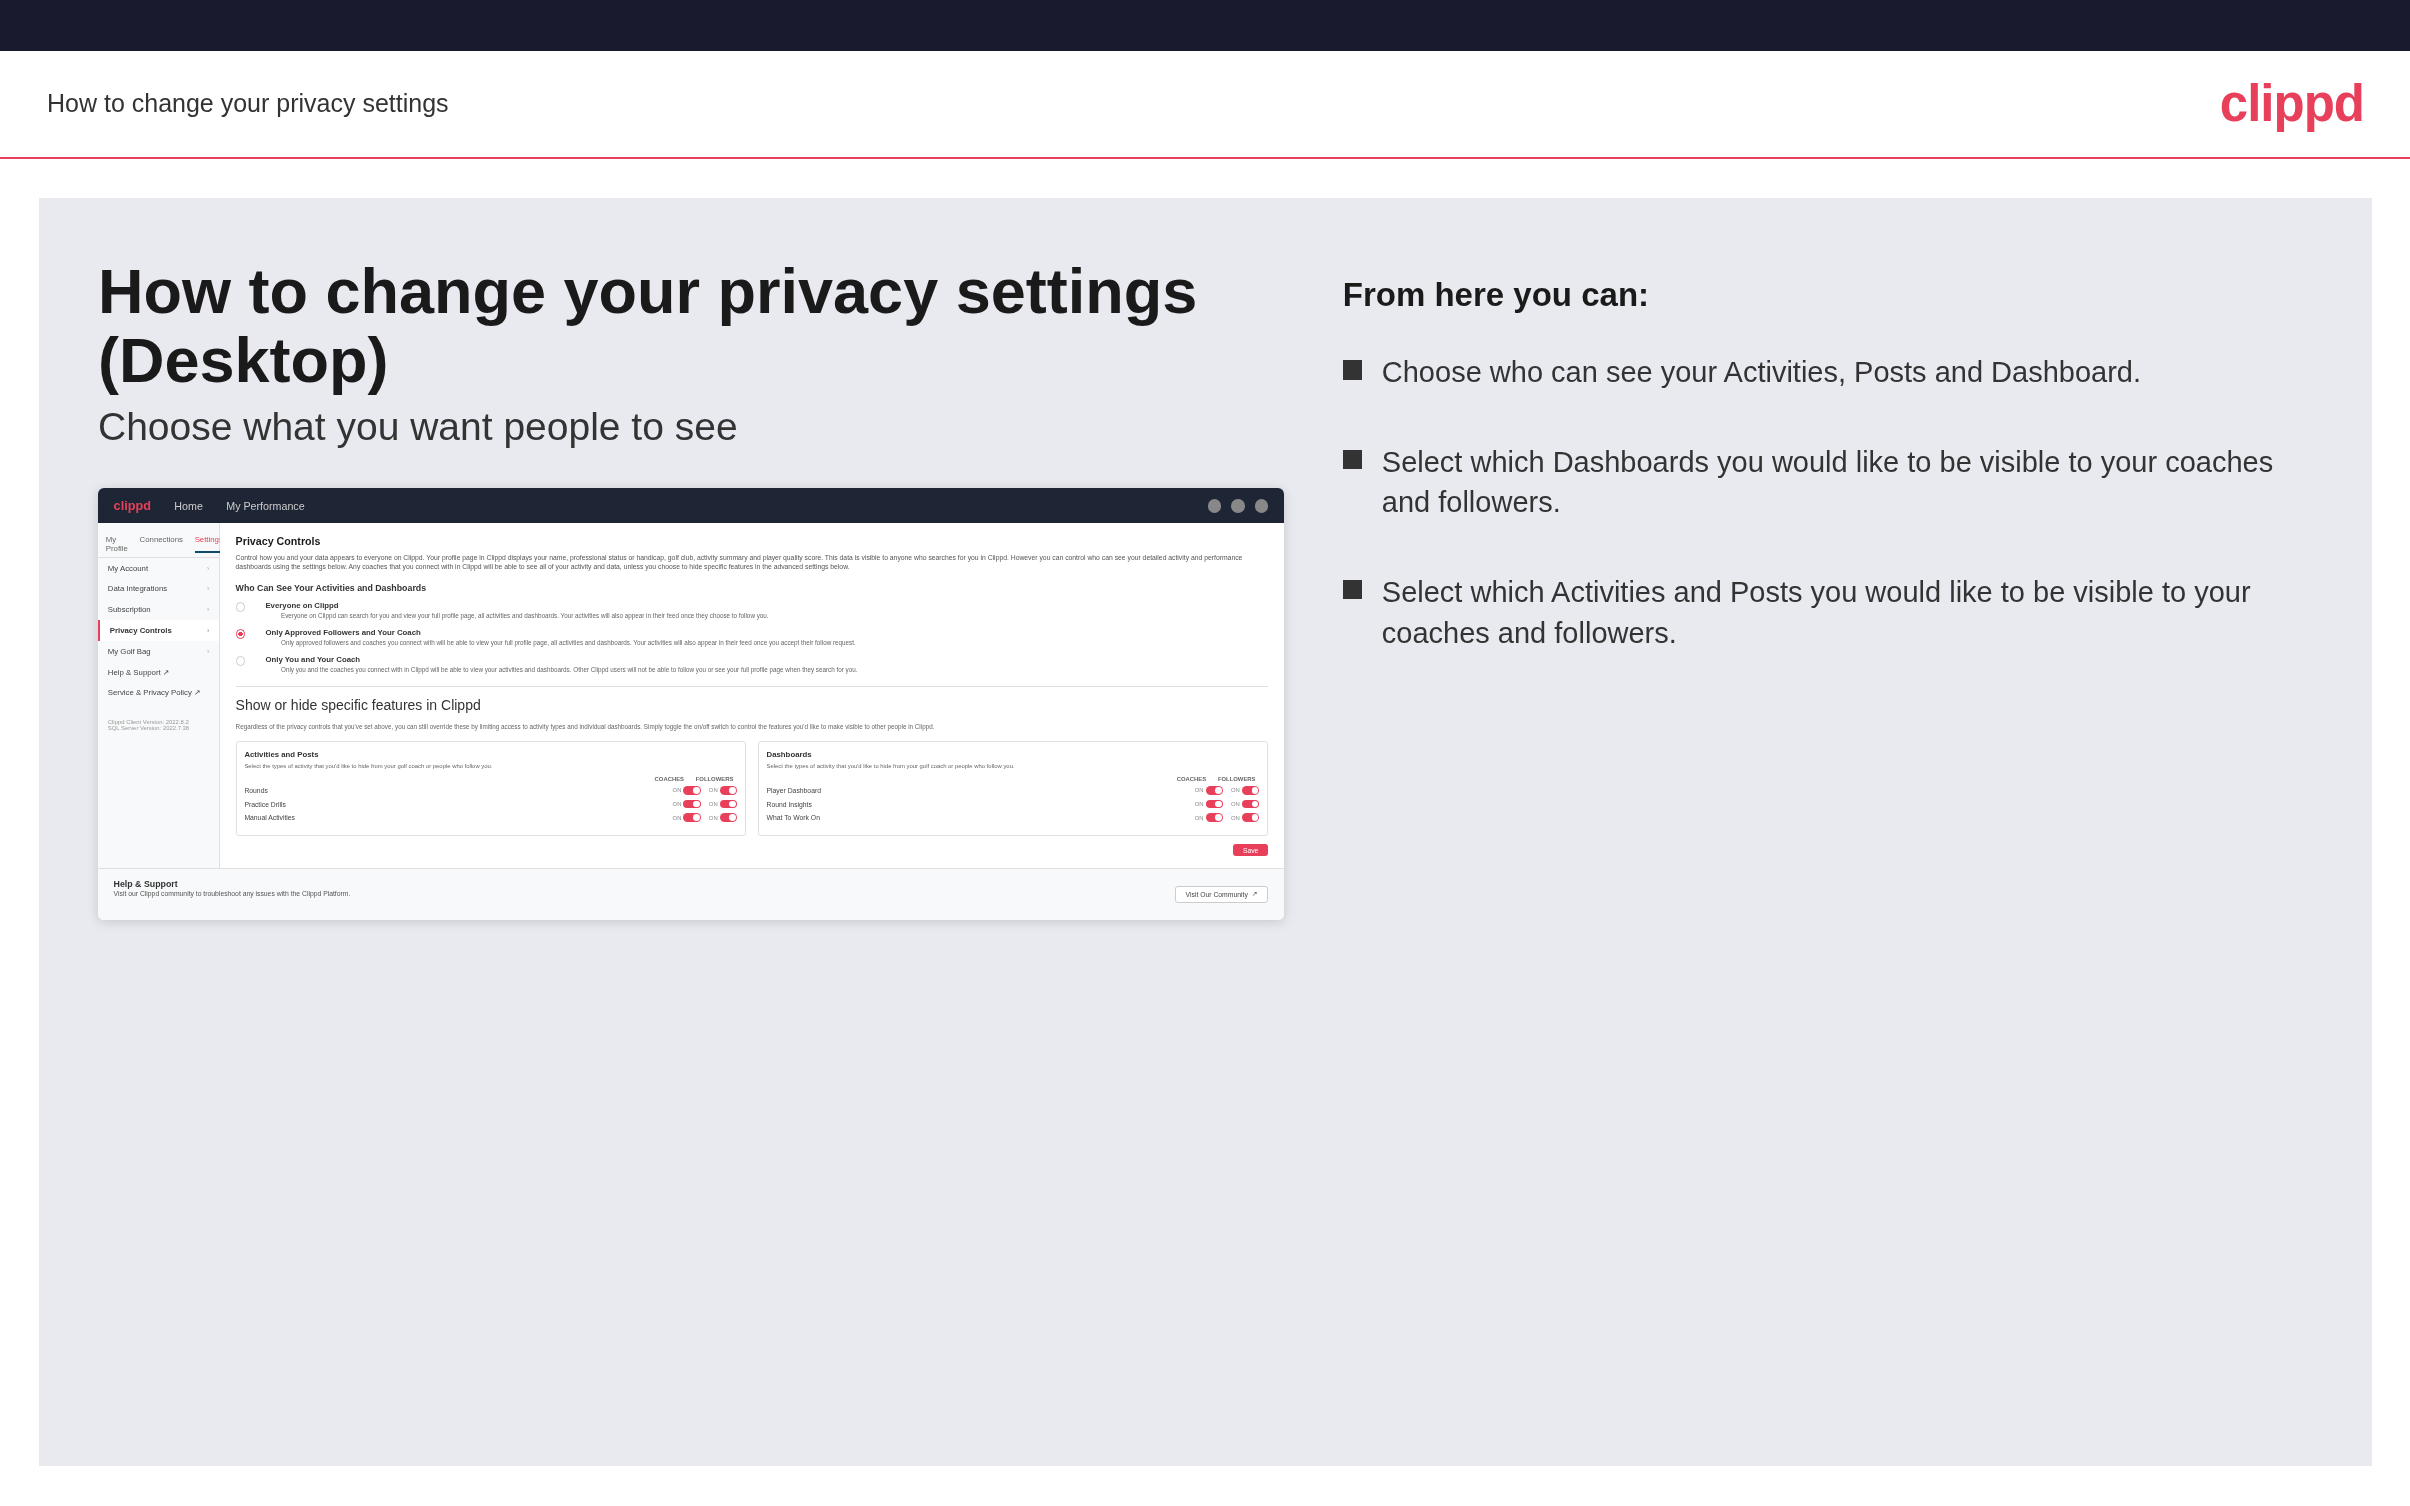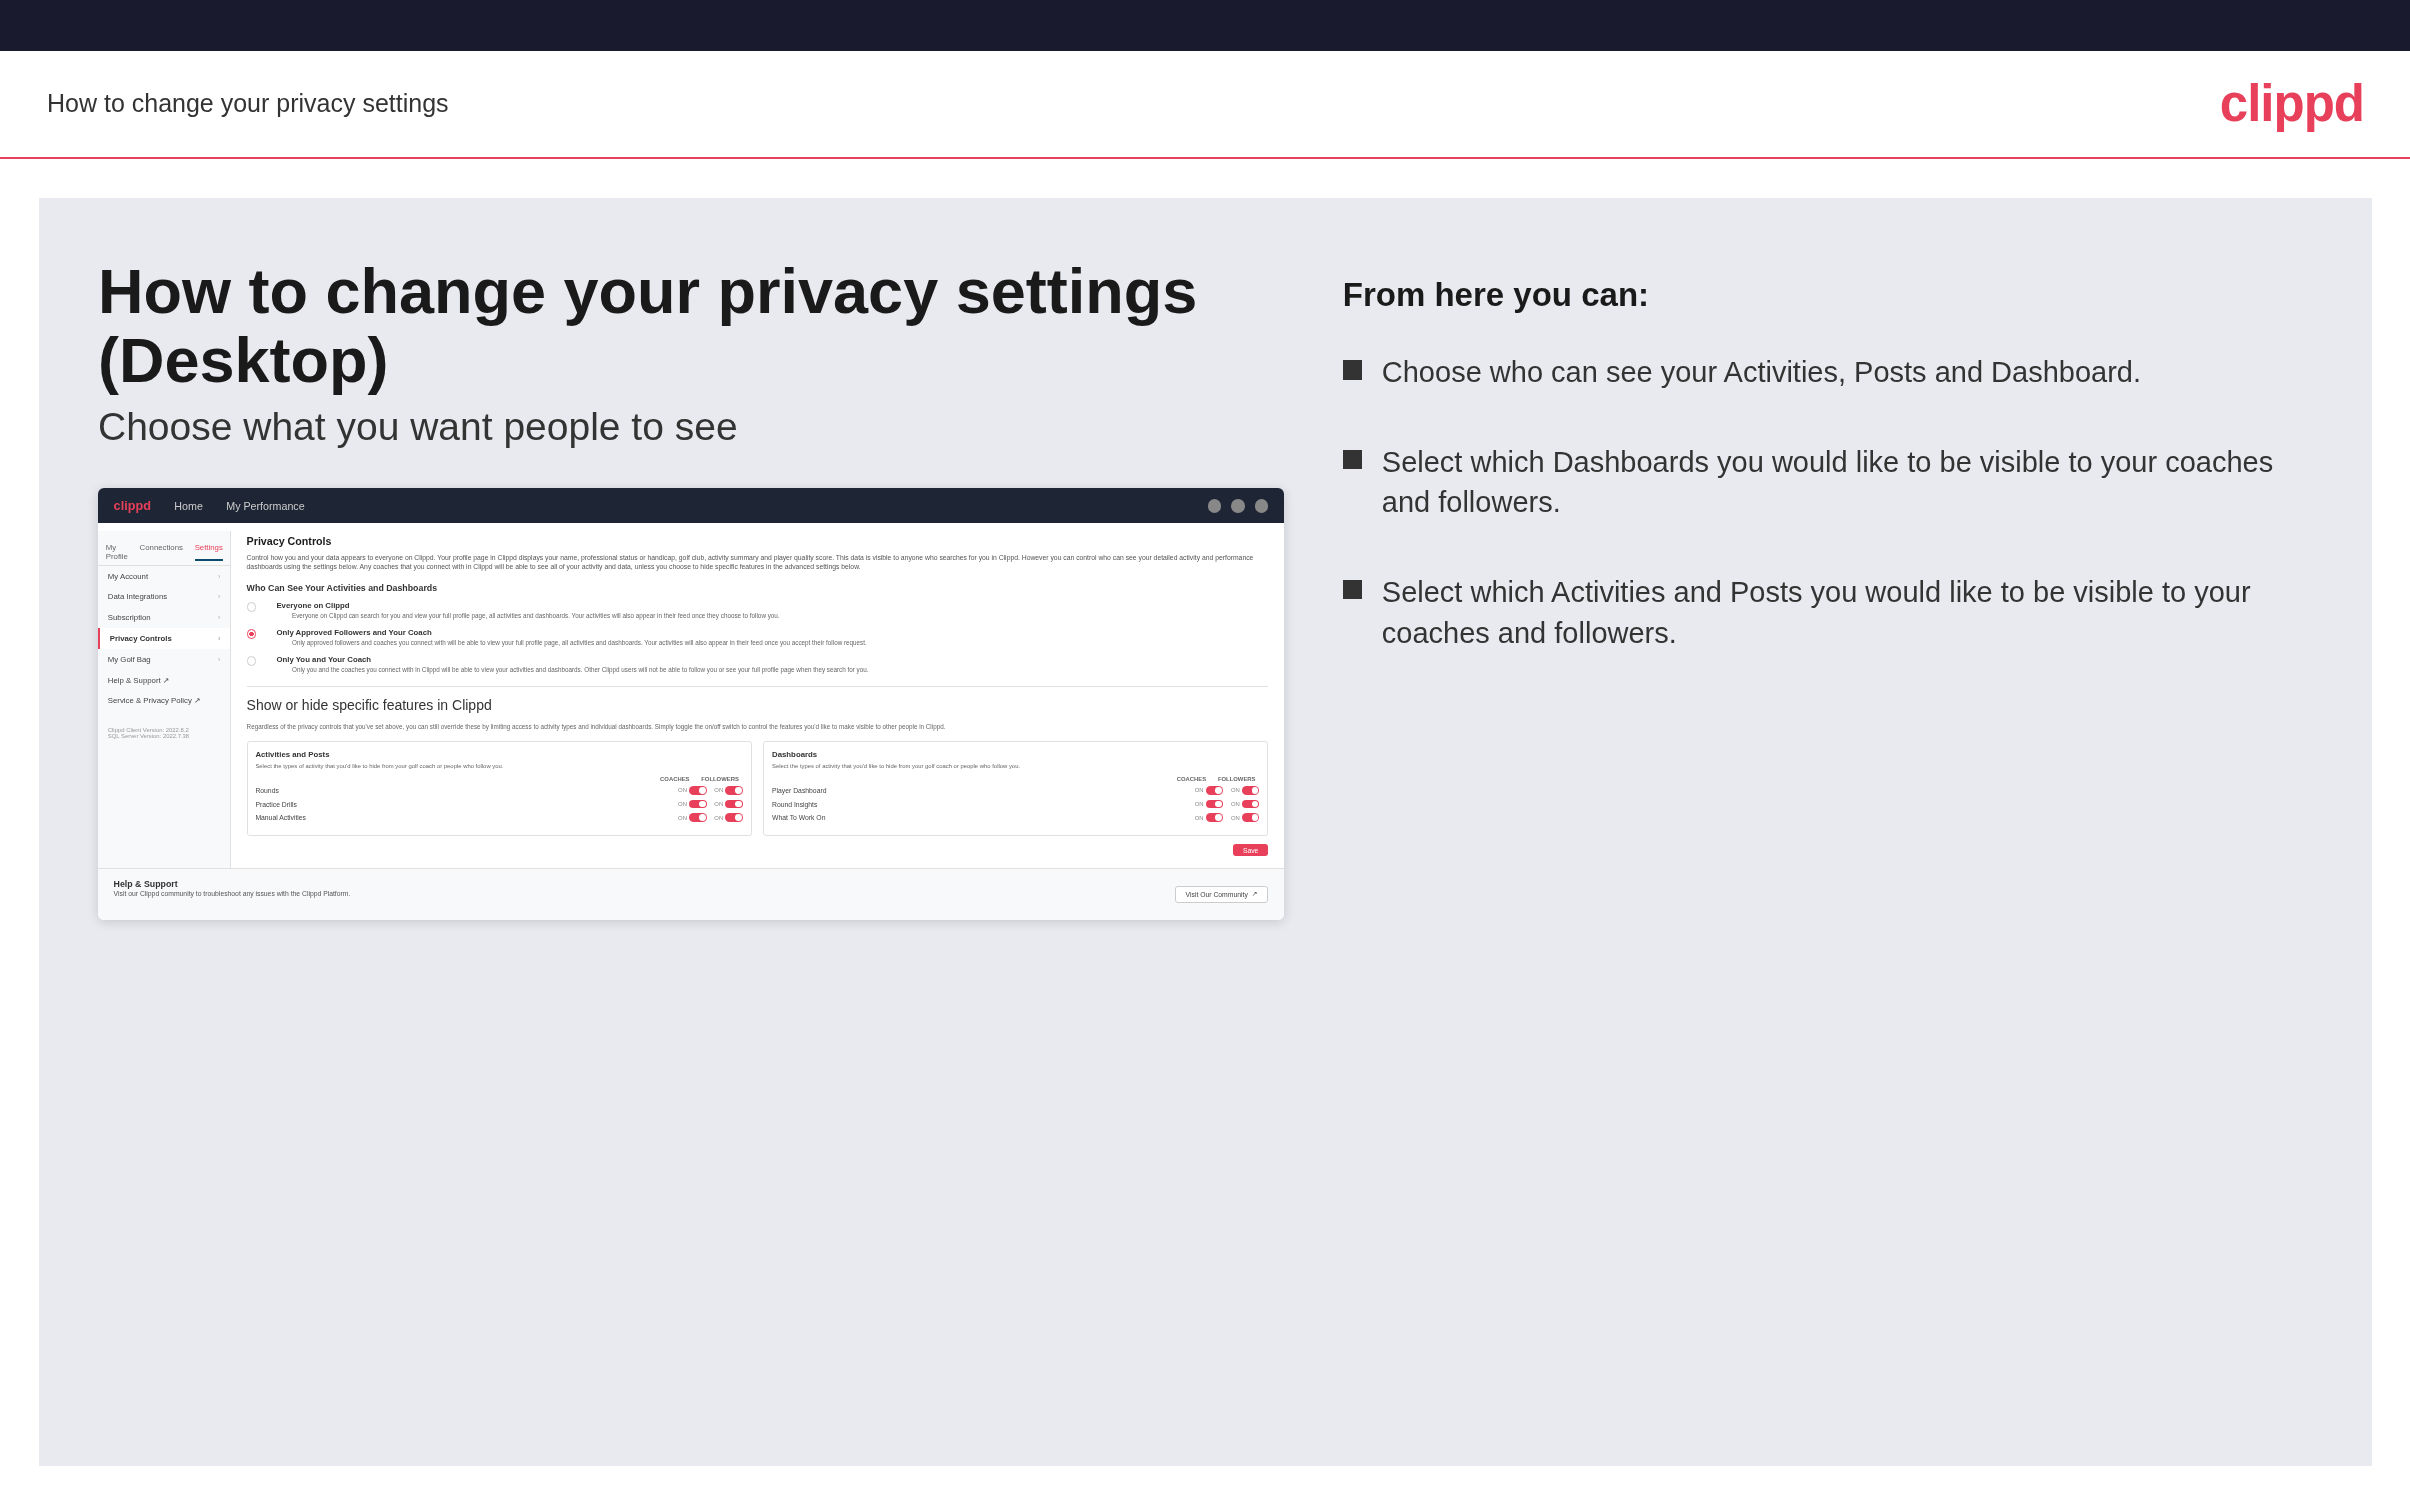--- a/index.html
+++ b/index.html
@@ -118,26 +118,25 @@
       border-radius: 50%;
     }
 
     
     .mock-body {
       display: flex;
     }
 
     
     .mock-sidebar {
-      width: 133px;
+      width: 122px;
       background: #f8f9fa;
       border-right: 1px solid #e0e0e0;
       padding: 7.8px 0;
       flex-shrink: 0;
-      margin-top: 8px;
     }
 
     .mock-sidebar-tabs {
       display: flex;
       border-bottom: 1px solid #e0e0e0;
       padding: 3.9px 7.8px;
       gap: 11.7px;
       font-size: 7.8px;
       color: #666;
     }

